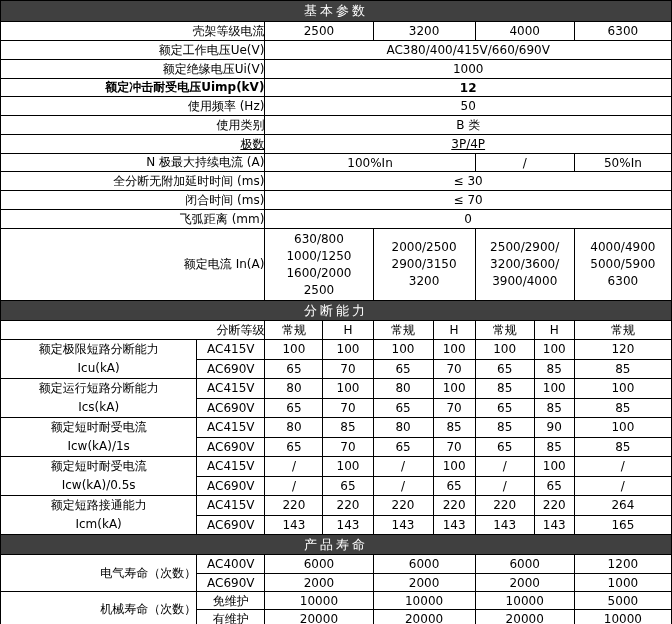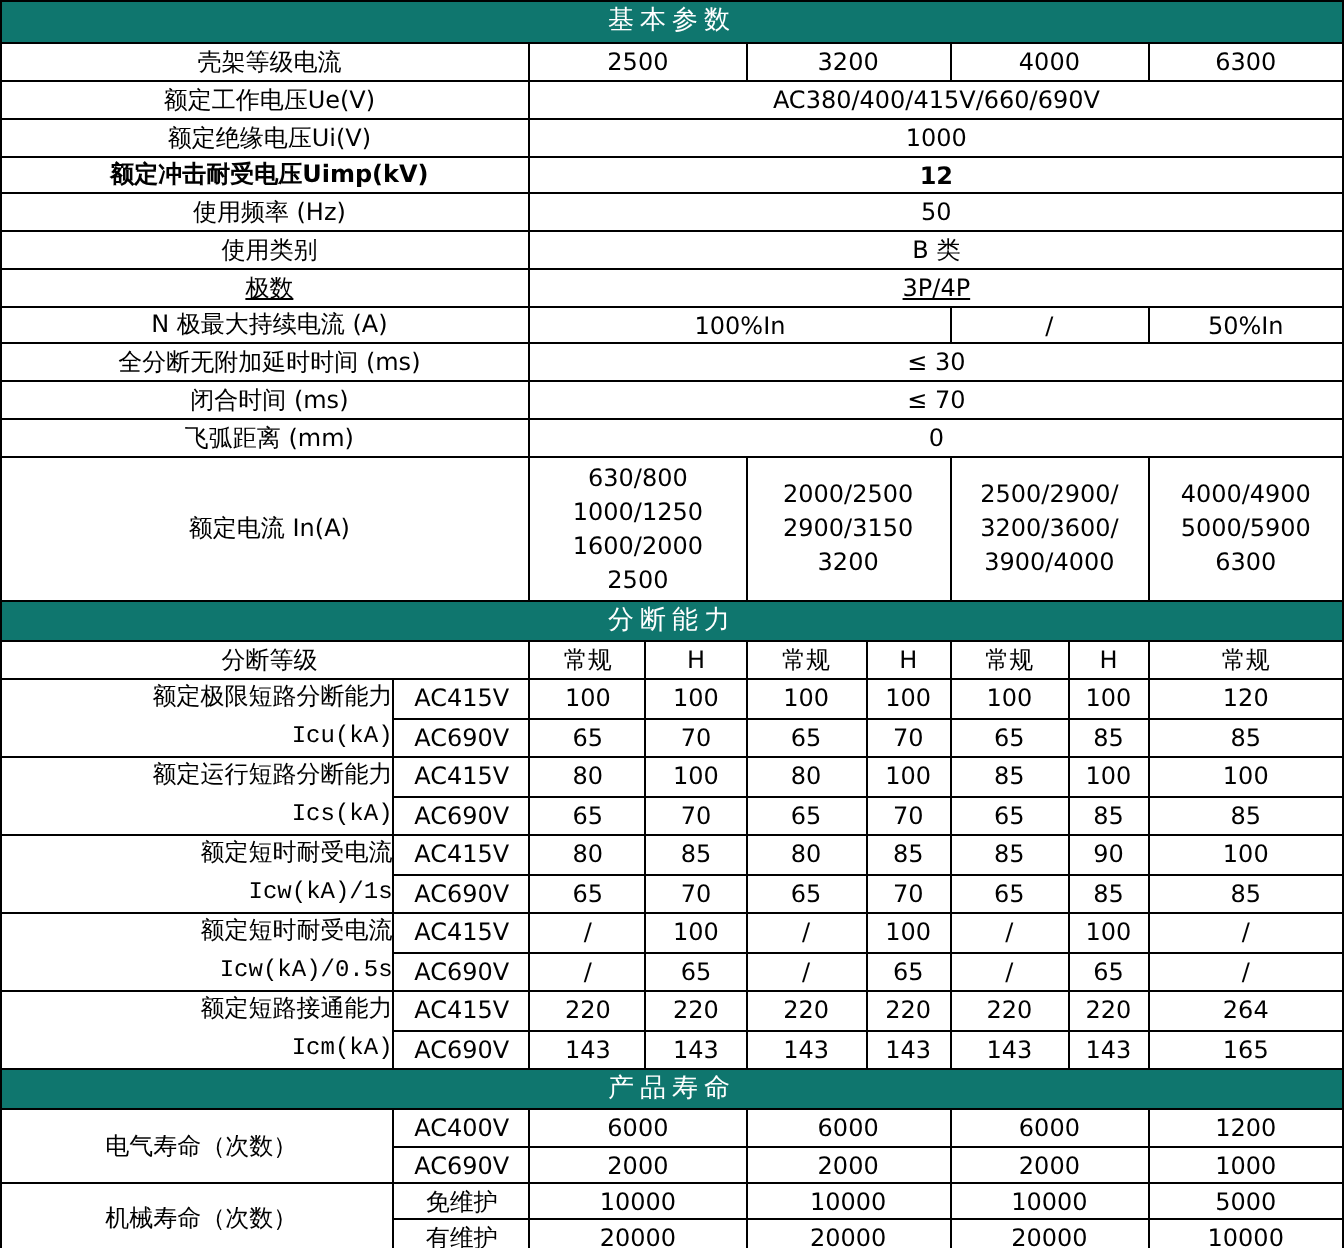--- a/index.html
+++ b/index.html
@@ -24,39 +24,38 @@
   table.spec td {
     border: 1px solid #000000;
     text-align: center;
     vertical-align: middle;
     padding: 0;
     overflow: hidden;
     white-space: pre-line;
     line-height: 16px;
   }
   table.spec td.label {
-    text-align: center;
+    text-align: right;
     padding-left: 4px;
     line-height: 17px;
   }
   table.spec td.label2 {
-    text-align: right;
+    text-align: center;
     padding-left: 0;
     line-height: 19px;
     white-space: pre-line;
-    font-family: Liberation Mono, monospace;
   }
   table.spec td.sub {
     text-align: center;
   }
   table.spec td.multi {
     line-height: 17px;
   }
   table.spec td.section {
-    background: #0f766e;
+    background: #404040;
     color: #ffffff;
     font-size: 13px;
     letter-spacing: 3px;
     text-align: center;
     font-weight: normal;
   }
 </style>
 </head>
 <body>
 

